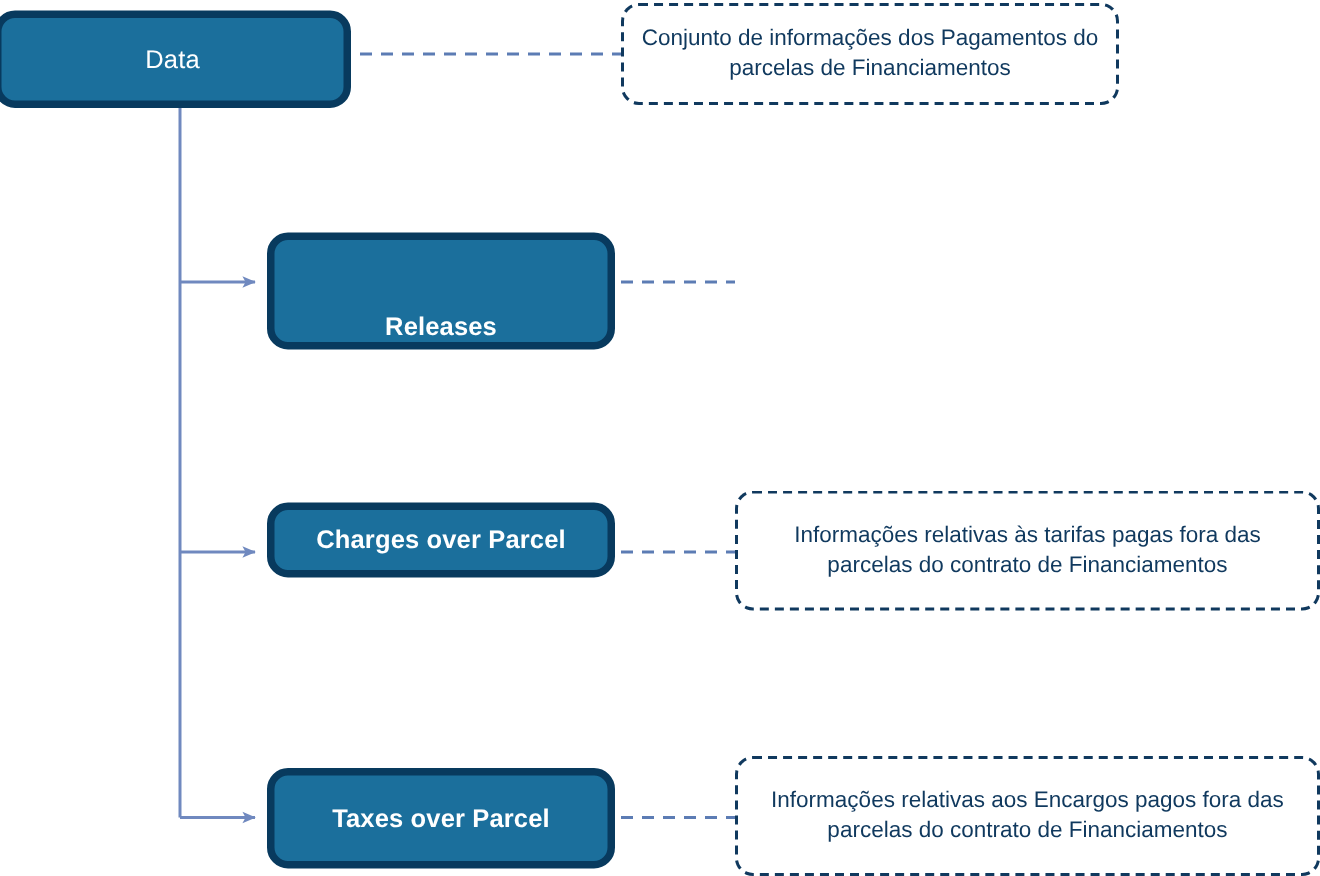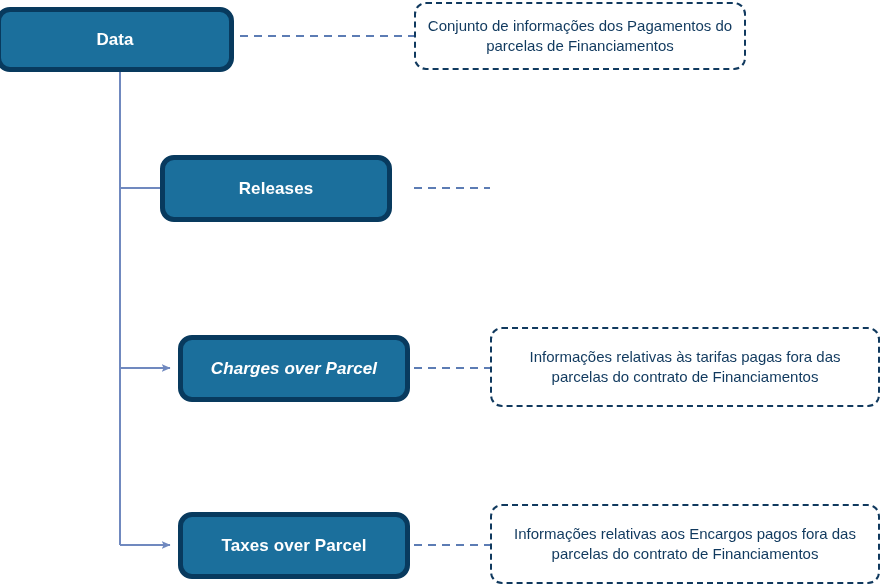--- a/index.html
+++ b/index.html
@@ -40,21 +40,21 @@
   }
   .node-label {
     color: #ffffff;
     font-size: 17px;
     font-weight: bold;
     letter-spacing: 0.1px;
     text-align: center;
     line-height: 1.15;
     white-space: nowrap;
   }
-  .node-root .node-label { font-weight: bold; }
+  .node-root .node-label { font-weight: normal; }
 
   
   .note {
     position: absolute;
     box-sizing: border-box;
     background: #ffffff;
     border: 2px dashed #10395e;
     border-radius: 12px;
     display: flex;
     align-items: center;
@@ -92,25 +92,25 @@
     <path d="M240,36 L414,36" stroke="#5c7cb4" stroke-width="2" fill="none" stroke-dasharray="8,6"></path>
     <path d="M414,188 L490,188" stroke="#5c7cb4" stroke-width="2" fill="none" stroke-dasharray="8,6"></path>
     <path d="M414,368 L490,368" stroke="#5c7cb4" stroke-width="2" fill="none" stroke-dasharray="8,6"></path>
     <path d="M414,545 L490,545" stroke="#5c7cb4" stroke-width="2" fill="none" stroke-dasharray="8,6"></path>
   </svg>
 
   <div class="node node-root" style="left:-4px; top:7px; width:238px; height:65px;">
     <span class="node-label">Data</span>
   </div>
 
-  <div class="node" style="left:160px; top:155px; width:232px; height:67px;">
+  <div class="node" style="left:178px; top:155px; width:232px; height:78px;align-items:flex-end;">
     <span class="node-label">Releases</span>
   </div>
 
-  <div class="node" style="left:178px; top:335px; width:232px; height:67px;font-style:italic;">
+  <div class="node" style="left:178px; top:335px; width:232px; height:50px;">
     <span class="node-label">Charges over Parcel</span>
   </div>
 
   <div class="node" style="left:178px; top:512px; width:232px; height:67px;justify-content:center;">
     <span class="node-label">Taxes over Parcel</span>
   </div>
 
   <div class="note" style="left:414px; top:2px; width:332px; height:68px;">
     <span class="note-text">Conjunto de informações dos Pagamentos do parcelas de Financiamentos</span>
   </div>

